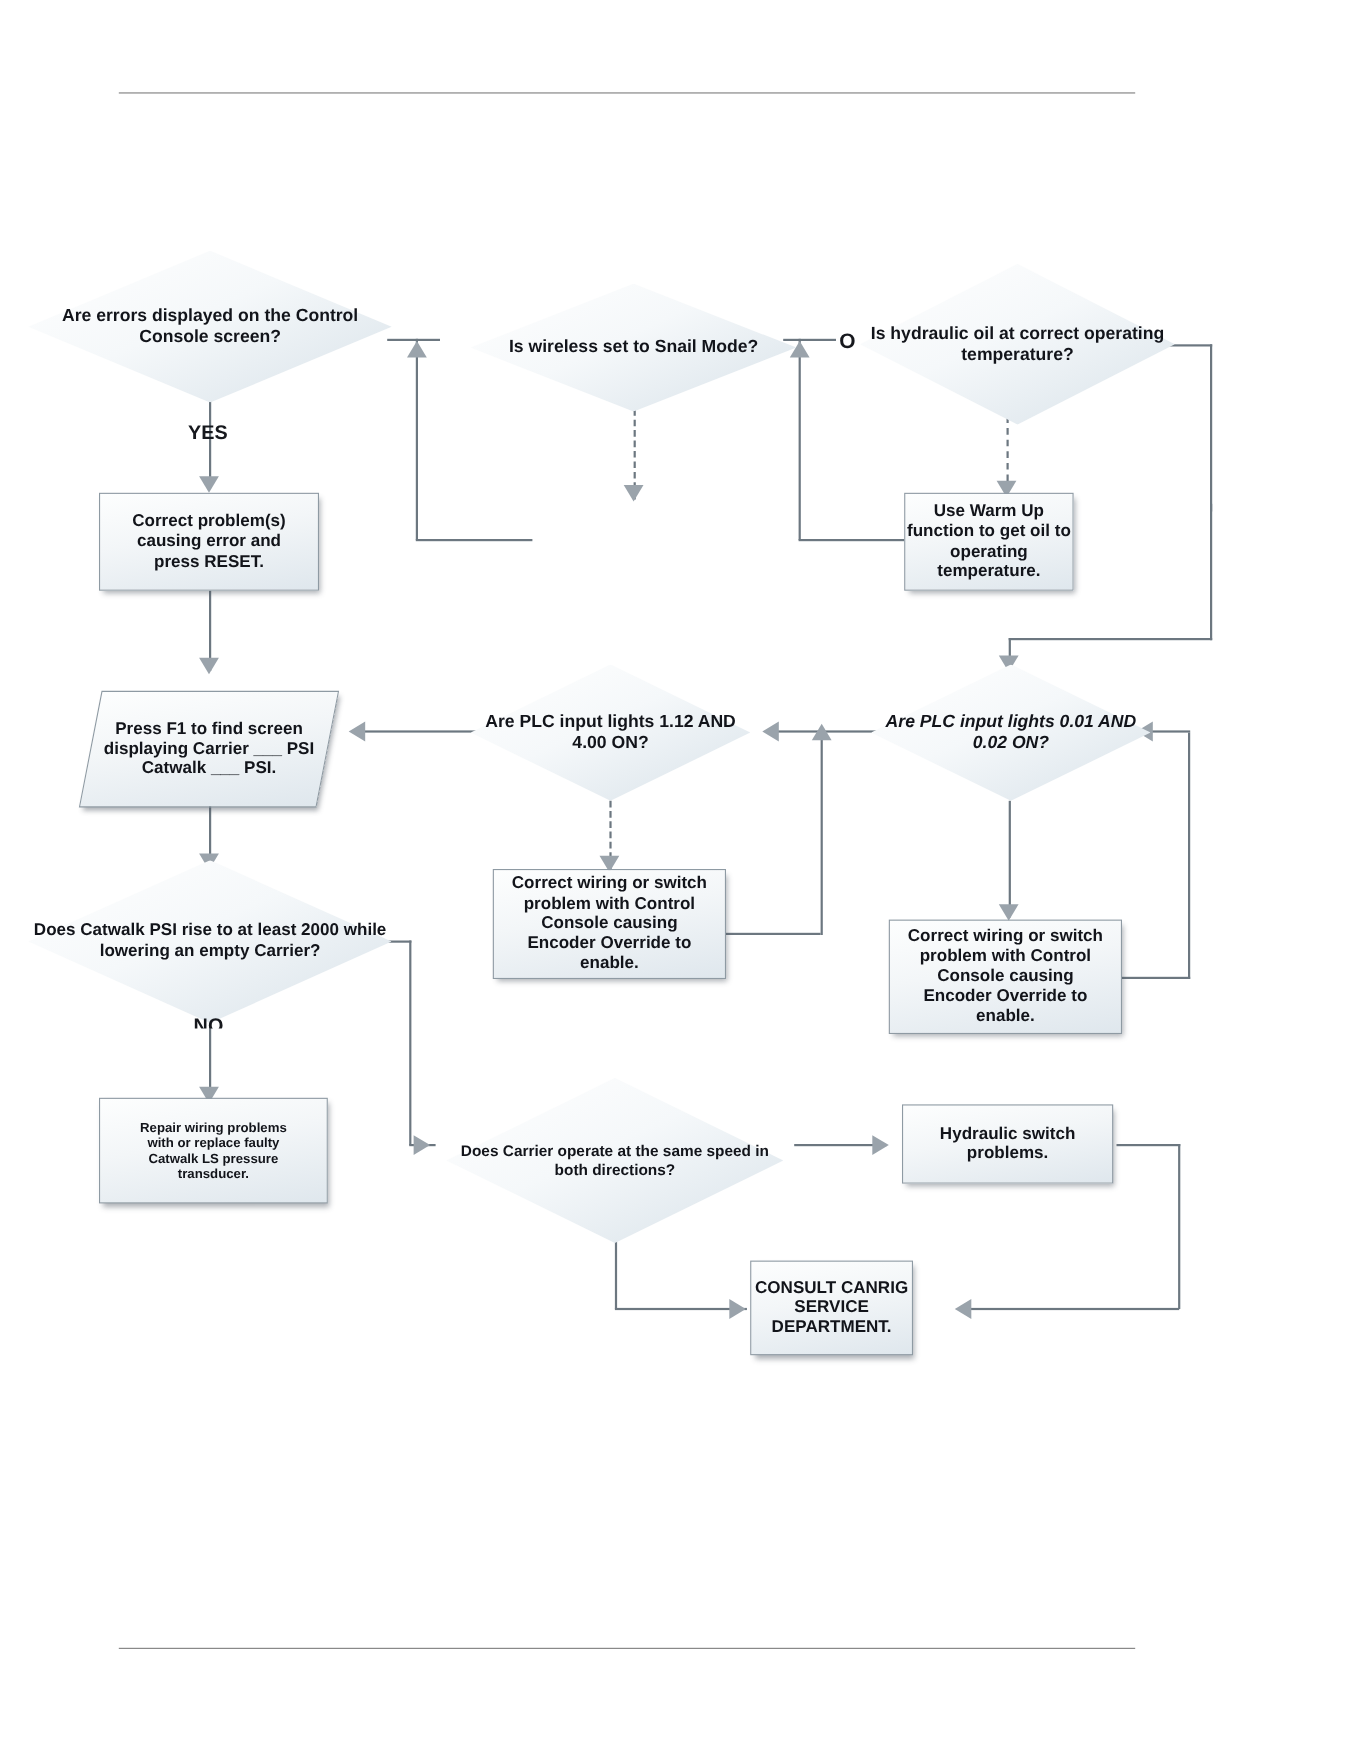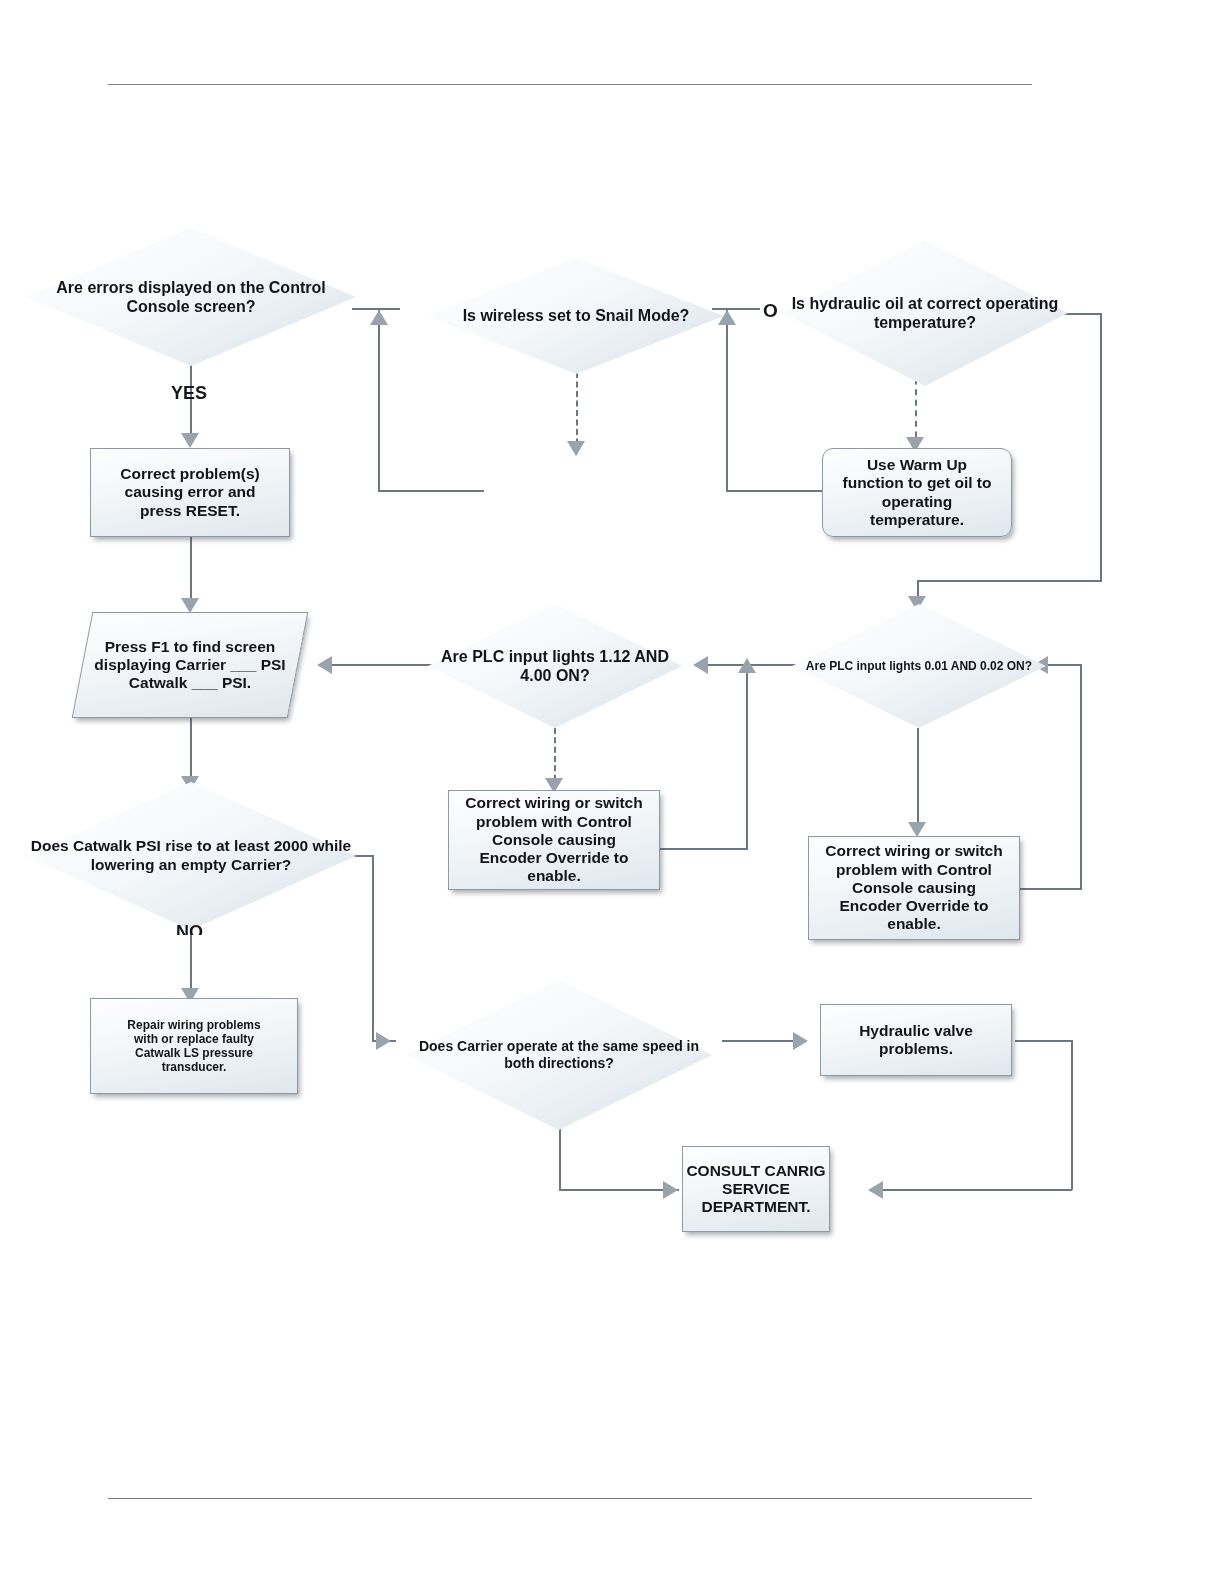--- a/index.html
+++ b/index.html
@@ -21,21 +21,21 @@
   .node .lbl{display:block;width:100%;white-space:pre-line;}
 
   
   .proc{
     background:linear-gradient(170deg,#fdfefe 0%,#f3f6f8 42%,#dfe7ed 100%);
     border:1px solid #8e9aa3;
     box-shadow:3px 4px 5px -1px rgba(70,80,90,.45);
   }
 
   
-  .data-shape{position:absolute;}
+  .data-shape{position:absolute;margin-top:16px;}
   .data-shape .skewbox{
     position:absolute;inset:0;
     background:linear-gradient(170deg,#fdfefe 0%,#f3f6f8 42%,#dfe7ed 100%);
     border:1px solid #8e9aa3;
     transform:skewX(-11deg);
     box-shadow:3px 4px 5px -1px rgba(70,80,90,.45);
   }
   .data-shape .txt{position:absolute;inset:0;display:flex;align-items:center;
     justify-content:center;text-align:center;font-weight:bold;color:#12141a;
     line-height:1.18;}
@@ -183,21 +183,21 @@
     </div>
   </div>
 
   <div class="node proc" style="left:90px;top:448px;width:200px;height:89px;font-size:15.5px;">
     <span class="lbl">Correct problem(s)
 causing error and
 press RESET.</span>
   </div>
 
 
-  <div class="node proc" style="left:822px;top:448px;width:190px;height:89px;font-size:15.5px;border-radius:11px;">
+  <div class="node proc" style="left:822px;top:448px;width:154px;height:89px;font-size:15.5px;">
     <span class="lbl">Use Warm Up
 function to get oil to
 operating
 temperature.</span>
   </div>
 
   <div class="data-shape" style="left:82px;top:612px;width:216px;height:106px;">
     <div class="skewbox"></div>
     <div class="txt" style="font-size:15.5px;">
       <span class="lbl">Press F1 to find
@@ -211,21 +211,21 @@
     <div class="dia"></div>
     <div class="txt" style="font-size:16px;">
       <span class="lbl">Are PLC input
 lights 1.12
 AND 4.00 ON?</span>
     </div>
   </div>
 
   <div class="dec" style="left:792px;top:604px;width:254px;height:124px;">
     <div class="dia"></div>
-    <div class="txt" style="font-size:12px;">
+    <div class="txt" style="font-size:16px;font-style:italic;">
       <span class="lbl">Are PLC input
 lights 0.01
 AND 0.02 ON?</span>
     </div>
   </div>
 
   <div class="dec" style="left:26px;top:782px;width:330px;height:148px;">
     <div class="dia"></div>
     <div class="txt" style="font-size:15.5px;">
       <span class="lbl">Does Catwalk PSI
@@ -263,21 +263,21 @@
     <div class="dia"></div>
     <div class="txt" style="font-size:14px;">
       <span class="lbl">Does Carrier
 operate at the
 same speed in
 both directions?</span>
     </div>
   </div>
 
   <div class="node proc" style="left:820px;top:1004px;width:192px;height:72px;font-size:15.5px;">
-    <span class="lbl">Hydraulic valve
+    <span class="lbl">Hydraulic switch
 problems.</span>
   </div>
 
   <div class="node proc" style="left:682px;top:1146px;width:148px;height:86px;font-size:15.5px;">
     <span class="lbl">CONSULT CANRIG
 SERVICE
 DEPARTMENT.</span>
   </div>
 
 </div>

